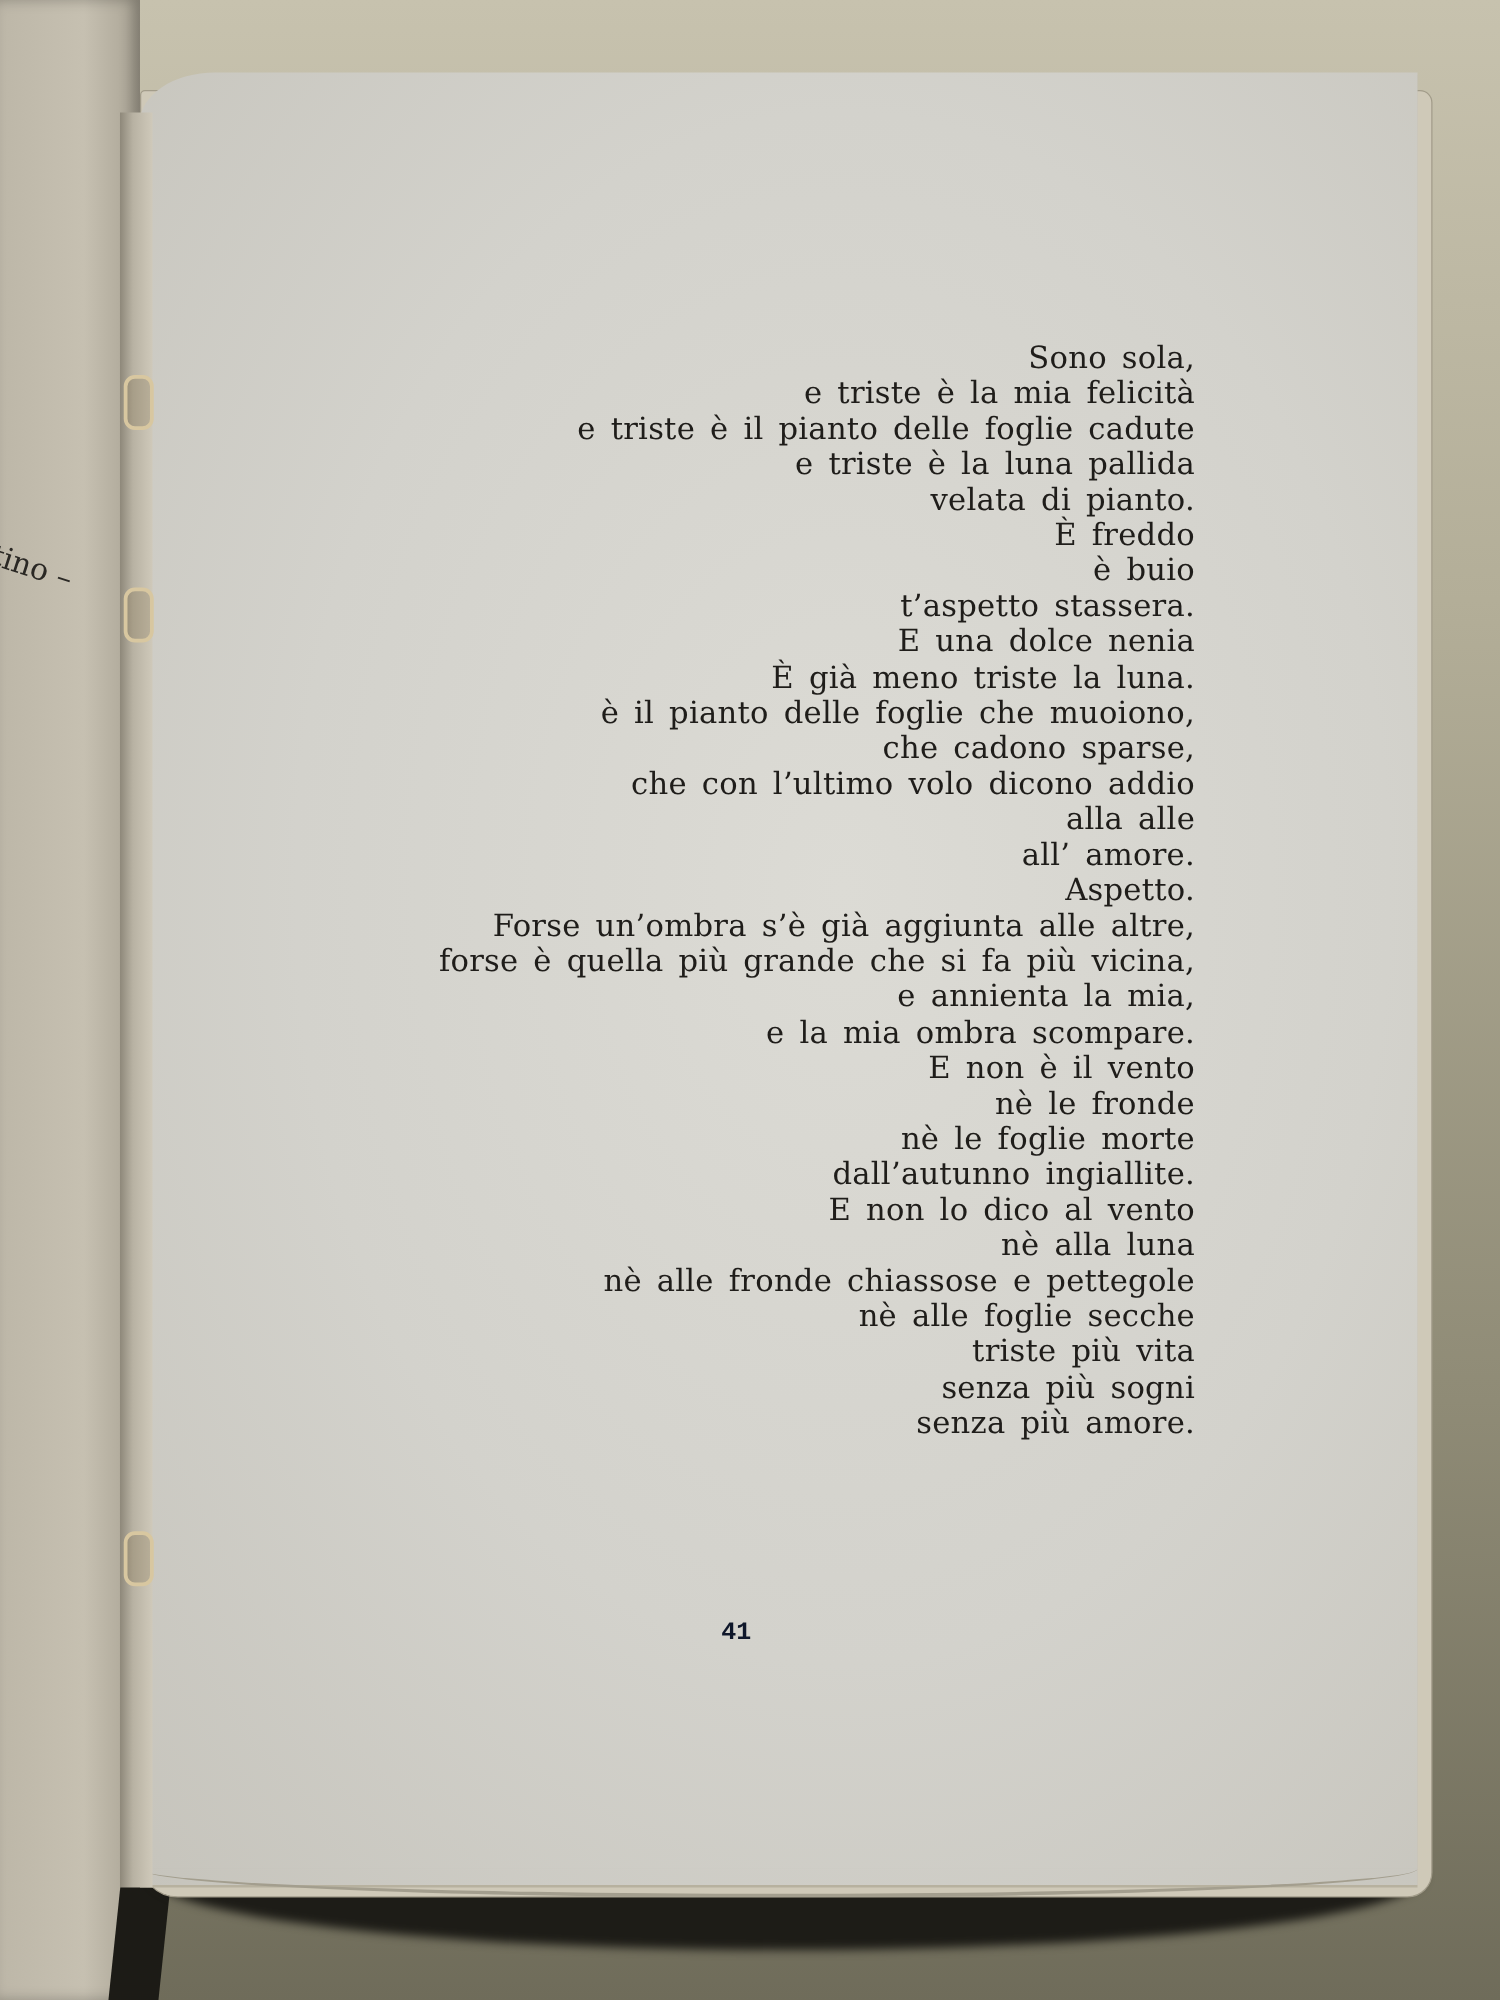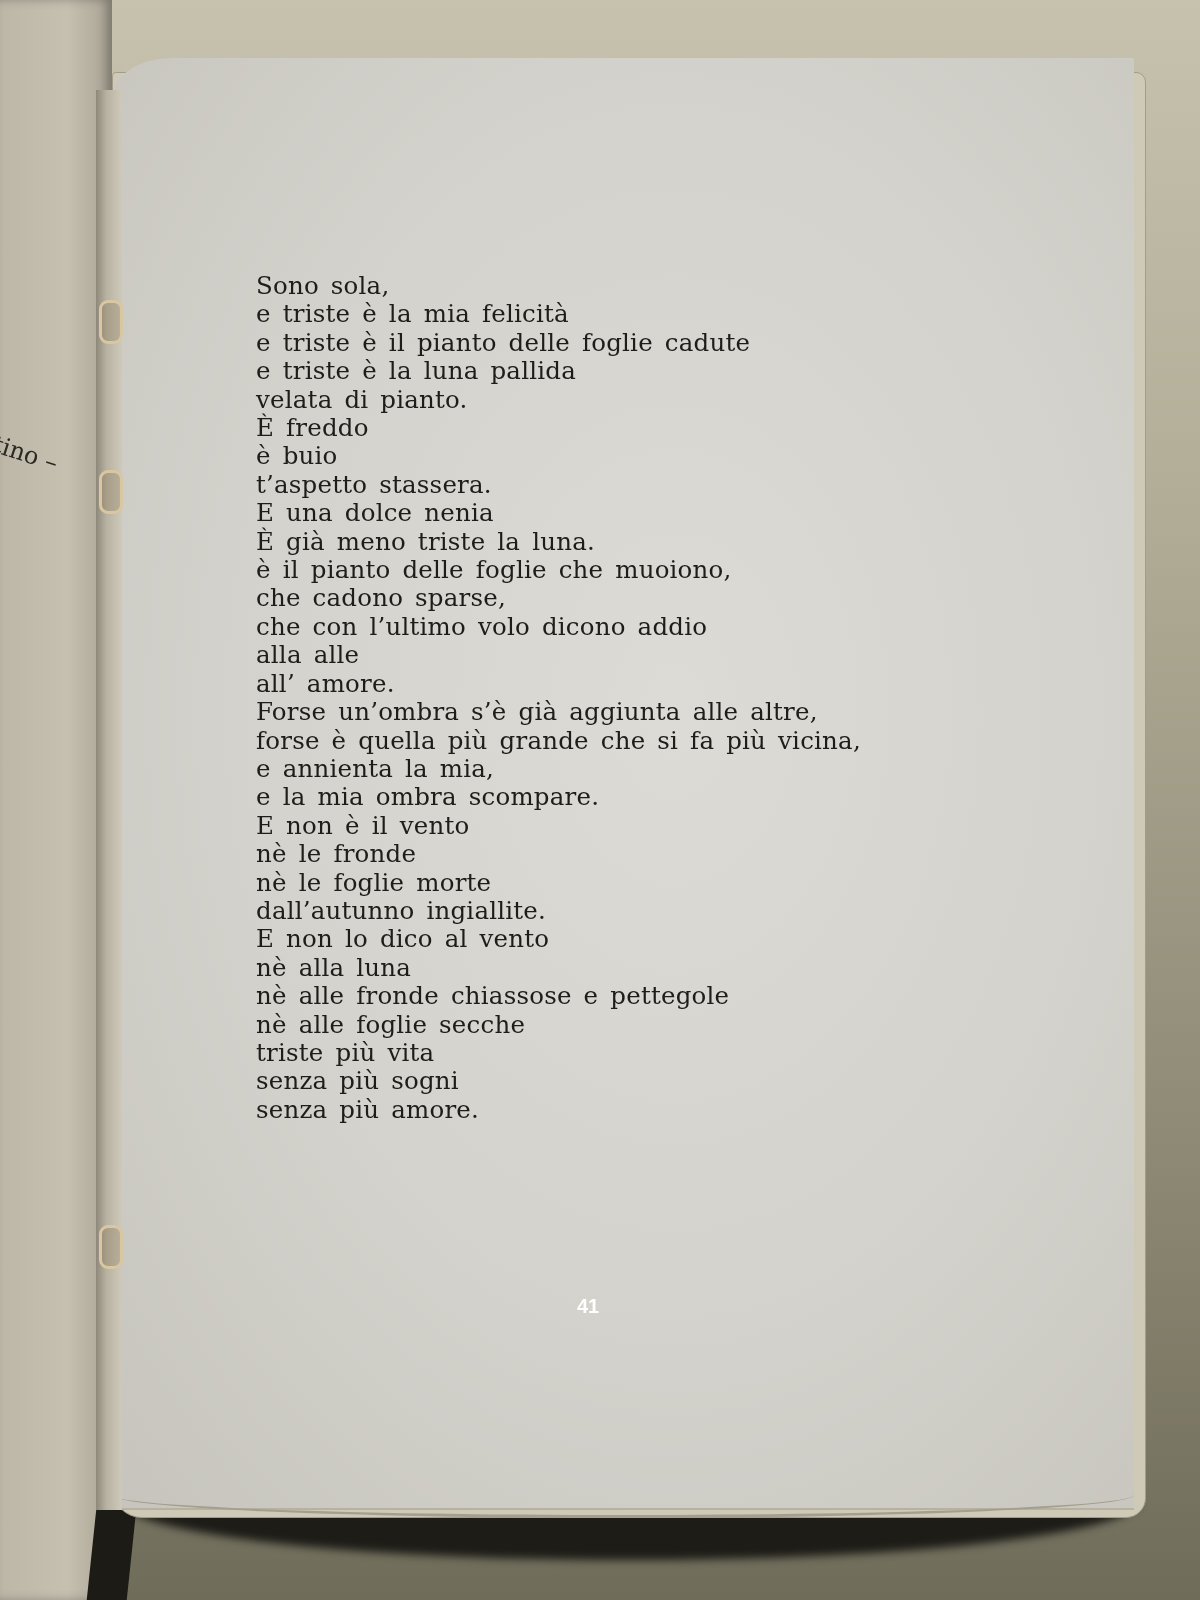--- a/index.html
+++ b/index.html
@@ -114,29 +114,30 @@
       padding: 0;
       list-style: none;
       color: #1f1d1a;
       font-size: 24.5px;
       line-height: 28.4px;
       letter-spacing: 0.2px;
       word-spacing: 4px;
     }
     .poem li {
       white-space: nowrap;
+      text-align: right;
     }
     .page-number {
       position: absolute;
       left: 577px;
       top: 1295px;
       font-size: 20px;
       font-weight: bold;
-      color: #ffffff;
-      font-family: Liberation Sans, sans-serif;
+      color: #0f172a;
+      font-family: Liberation Mono, monospace;
     }
   </style>
 </head>
 <body>
 
 <div class="background"></div>
 
 <div class="left-page">
   <span class="left-page-fragment">tino –</span>
 </div>
@@ -162,20 +163,21 @@
   <li>È freddo</li>
   <li>è buio</li>
   <li>t’aspetto stassera.</li>
   <li>E una dolce nenia</li>
   <li>È già meno triste la luna.</li>
   <li>è il pianto delle foglie che muoiono,</li>
   <li>che cadono sparse,</li>
   <li>che con l’ultimo volo dicono addio</li>
   <li>alla alle</li>
   <li>all’ amore.</li>
+  <li>Aspetto.</li>
   <li>Forse un’ombra s’è già aggiunta alle altre,</li>
   <li>forse è quella più grande che si fa più vicina,</li>
   <li>e annienta la mia,</li>
   <li>e la mia ombra scompare.</li>
   <li>E non è il vento</li>
   <li>nè le fronde</li>
   <li>nè le foglie morte</li>
   <li>dall’autunno ingiallite.</li>
   <li>E non lo dico al vento</li>
   <li>nè alla luna</li>

